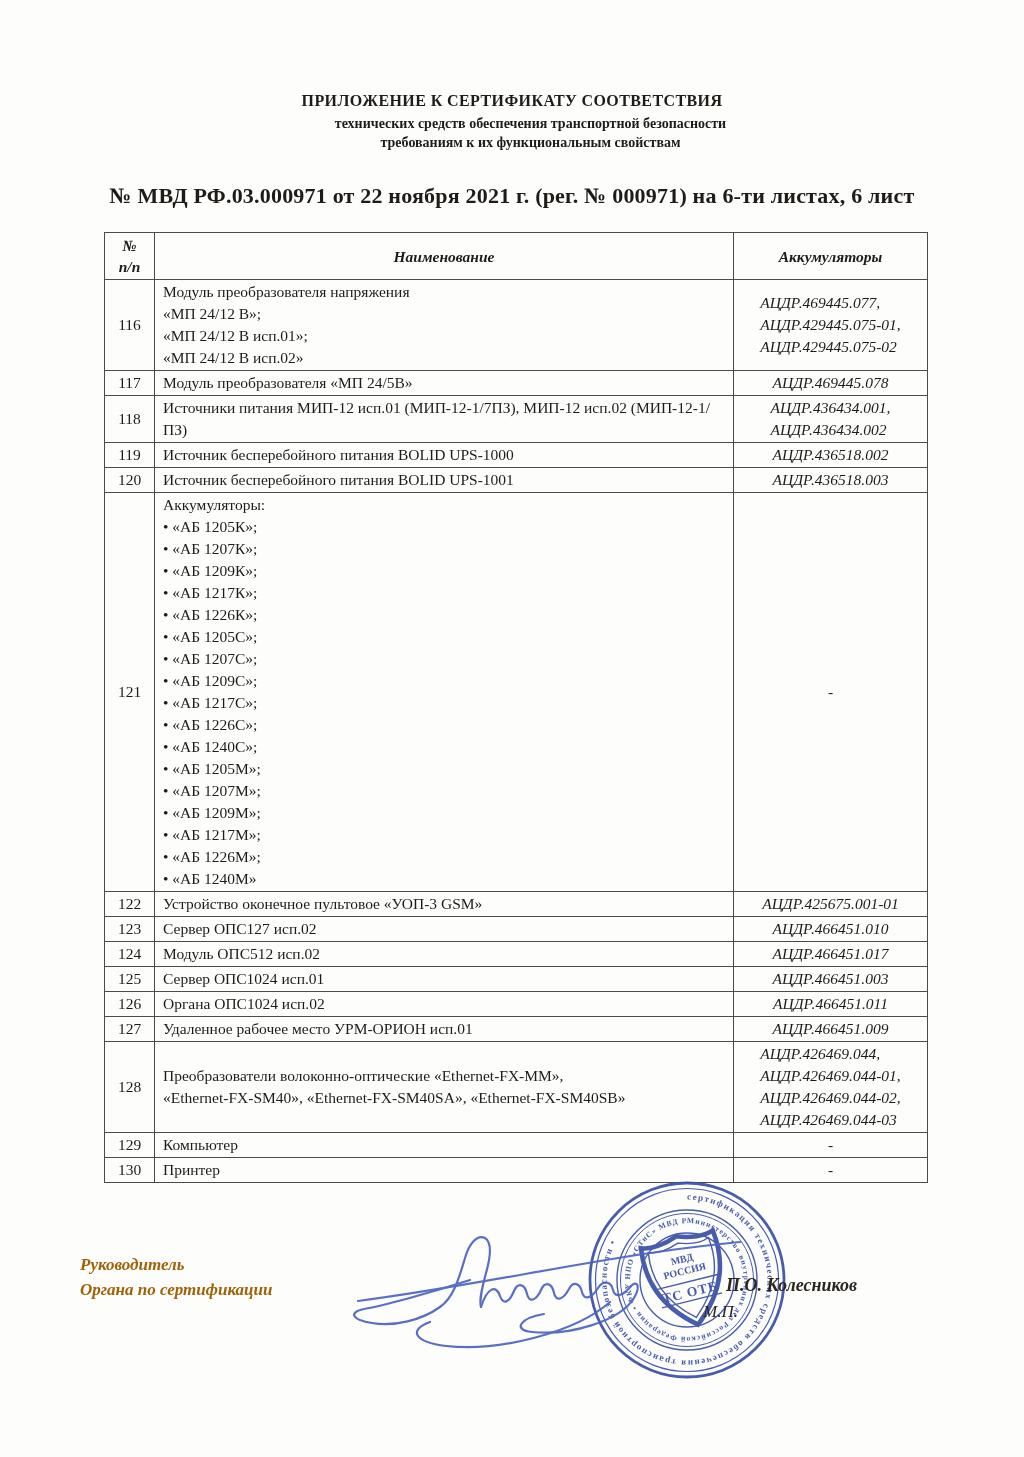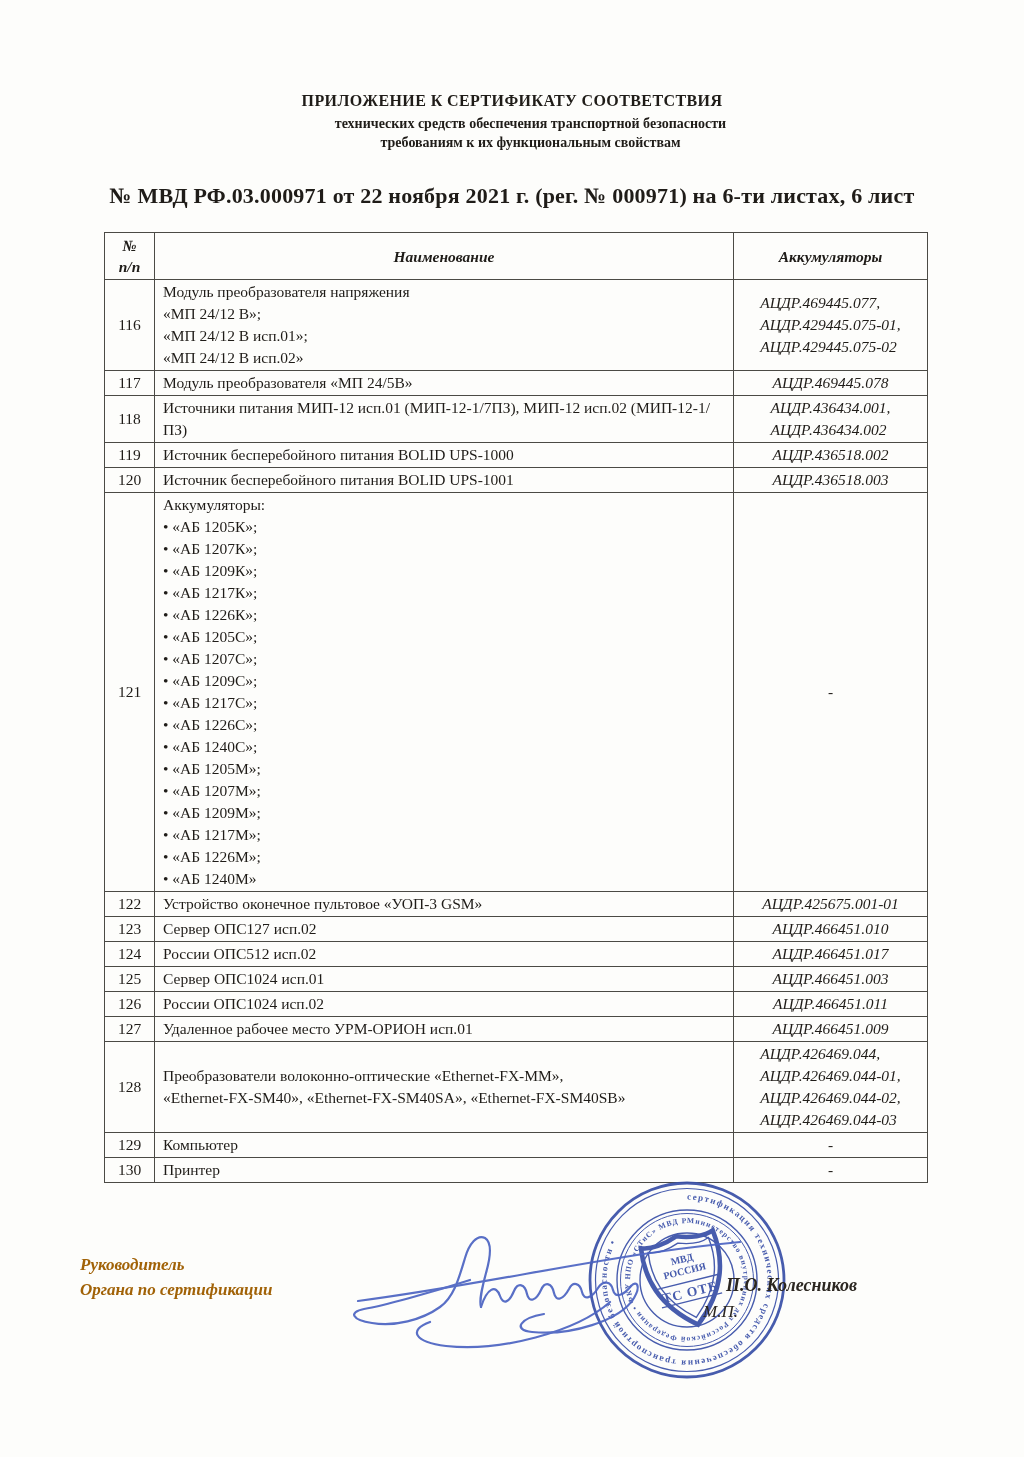--- a/index.html
+++ b/index.html
@@ -127,31 +127,31 @@
           <td class="cell-name"><span>Устройство оконечное пультовое «УОП-3 GSM»</span></td>
           <td class="cell-desig"><span>АЦДР.425675.001-01</span></td>
         </tr>
         <tr>
           <td class="cell-num"><span>123</span></td>
           <td class="cell-name"><span>Сервер ОПС127 исп.02</span></td>
           <td class="cell-desig"><span>АЦДР.466451.010</span></td>
         </tr>
         <tr>
           <td class="cell-num"><span>124</span></td>
-          <td class="cell-name"><span>России ОПС512 исп.02</span></td>
+          <td class="cell-name"><span>Модуль ОПС512 исп.02</span></td>
           <td class="cell-desig"><span>АЦДР.466451.017</span></td>
         </tr>
         <tr>
           <td class="cell-num"><span>125</span></td>
           <td class="cell-name"><span>Сервер ОПС1024 исп.01</span></td>
           <td class="cell-desig"><span>АЦДР.466451.003</span></td>
         </tr>
         <tr>
           <td class="cell-num"><span>126</span></td>
-          <td class="cell-name"><span>России ОПС1024 исп.02</span></td>
+          <td class="cell-name"><span>Органа ОПС1024 исп.02</span></td>
           <td class="cell-desig"><span>АЦДР.466451.011</span></td>
         </tr>
         <tr>
           <td class="cell-num"><span>127</span></td>
           <td class="cell-name"><span>Удаленное рабочее место УРМ-ОРИОН исп.01</span></td>
           <td class="cell-desig"><span>АЦДР.466451.009</span></td>
         </tr>
         <tr>
           <td class="cell-num"><span>128</span></td>
           <td class="cell-name"><span>Преобразователи волоконно-оптические «Ethernet-FX-MM»,

